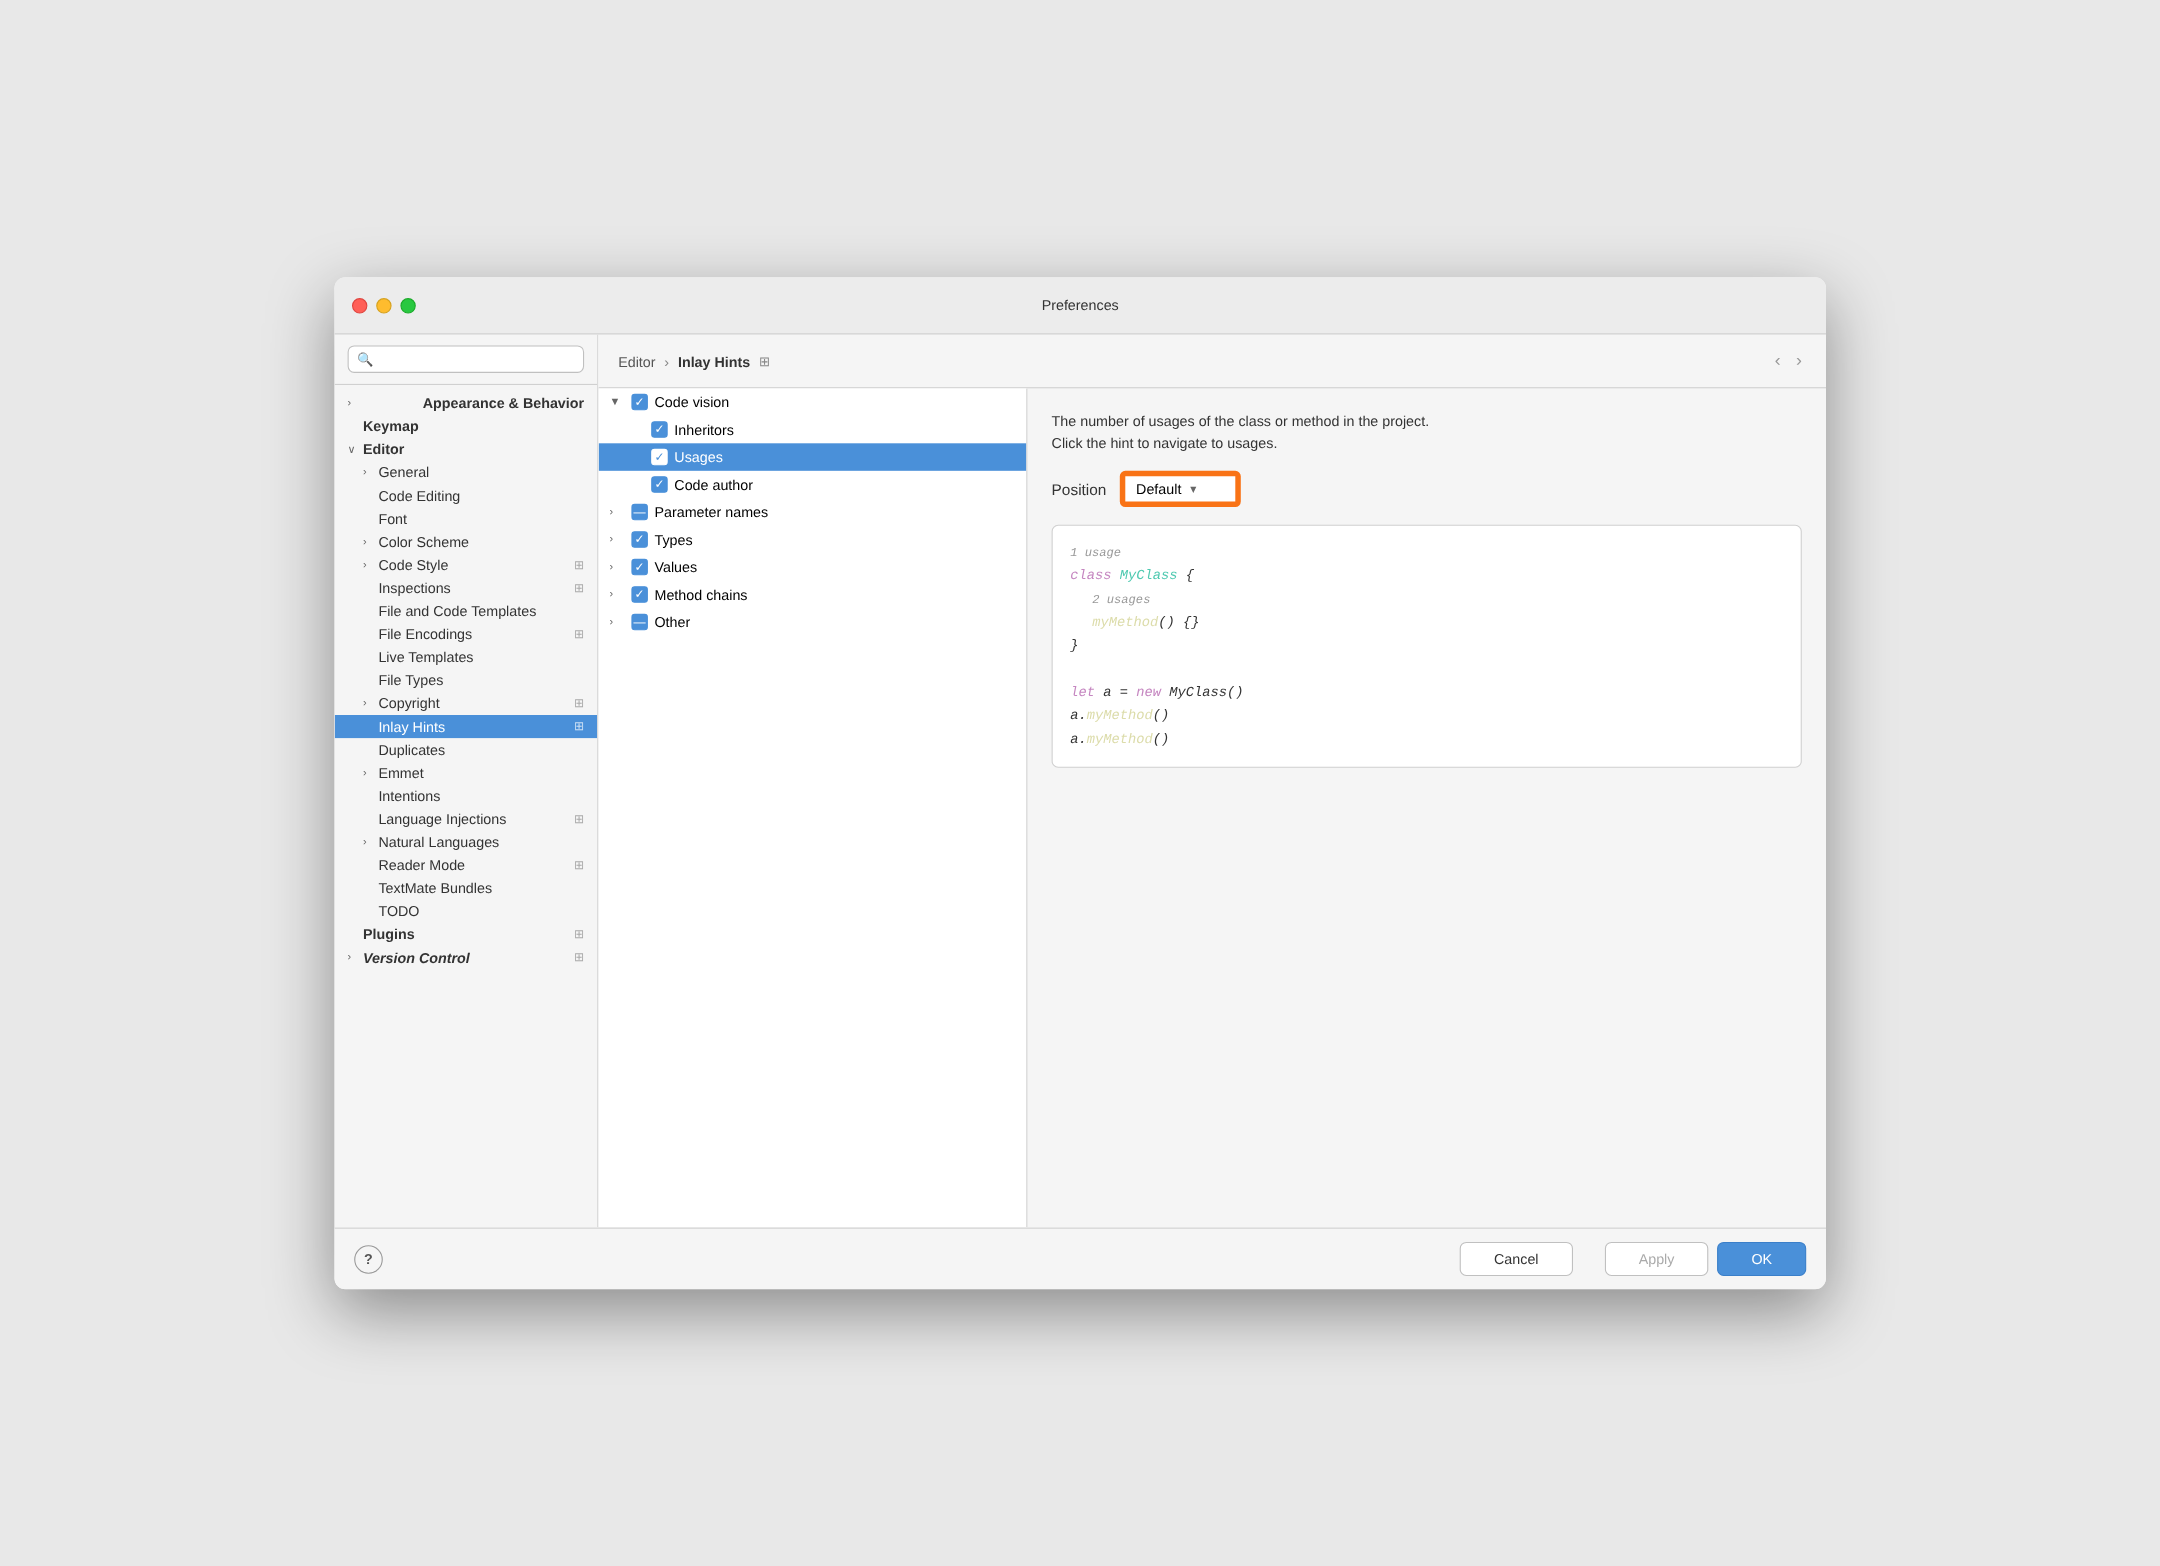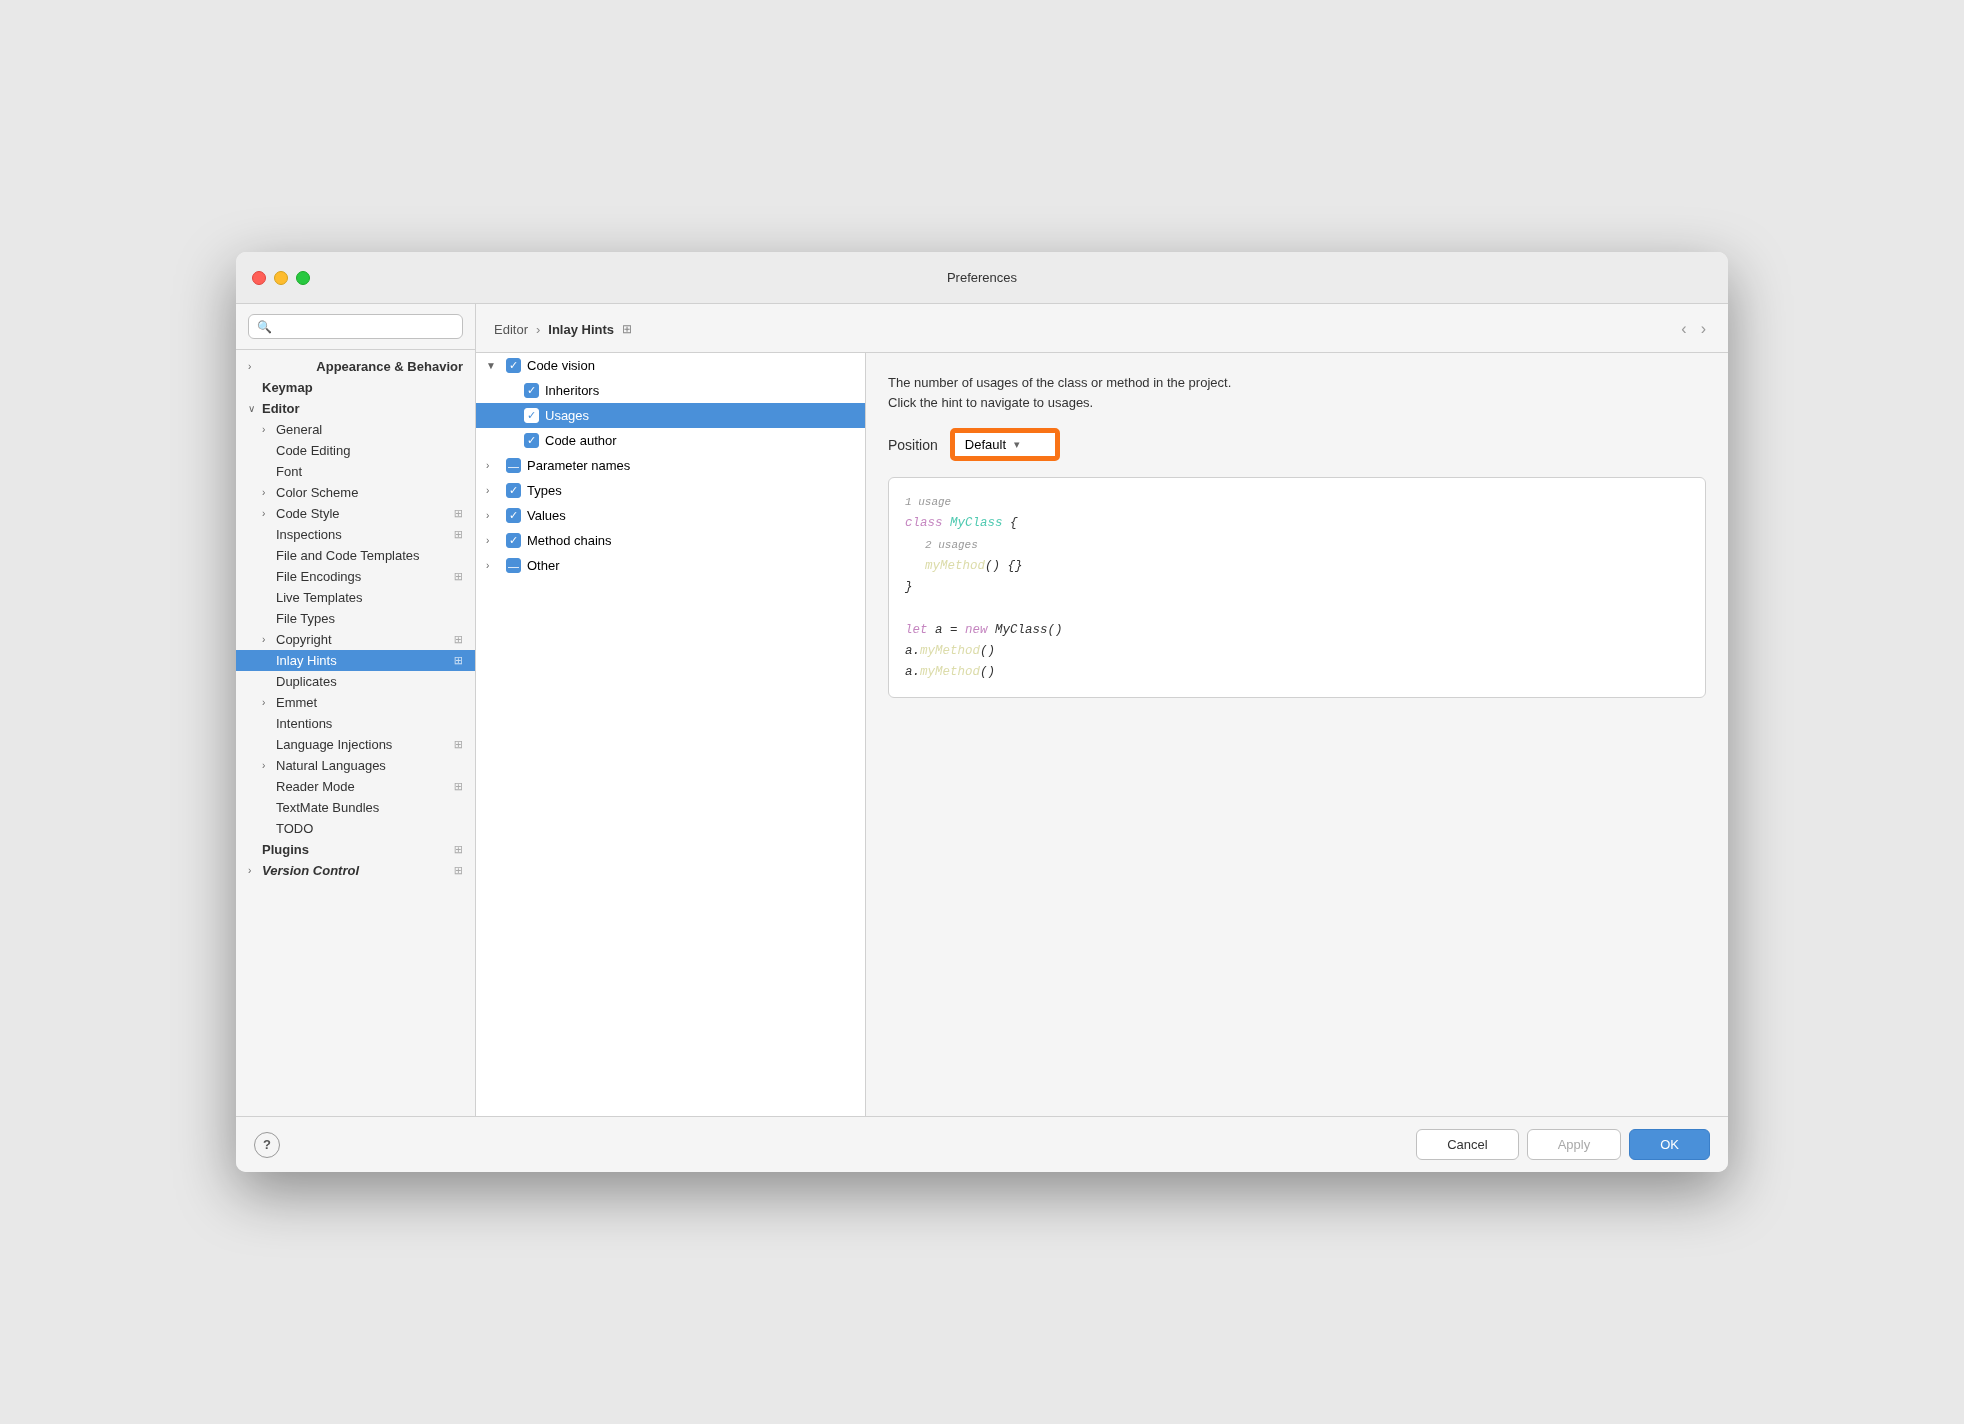--- a/index.html
+++ b/index.html
@@ -6,21 +6,21 @@
     body {
       font-family: -apple-system, BlinkMacSystemFont, "Helvetica Neue", Arial, sans-serif;
       font-size: 13px;
       background: #e8e8e8;
       display: flex;
       justify-content: center;
       align-items: center;
       min-height: 100vh;
     }
     .window {
-      width: 1492px;
+      width: 1356px;
       height: 920px;
       background: #f5f5f5;
       border-radius: 10px;
       box-shadow: 0 20px 60px rgba(0,0,0,0.4);
       display: flex;
       flex-direction: column;
       overflow: hidden;
     }
     .titlebar {
       background: #ececec;
@@ -328,20 +328,21 @@
       color: #333;
     }
     .btn-primary {
       background: #4a90d9;
       color: white;
       border-color: #3a7fc9;
     }
     .btn-disabled {
       color: #aaa;
       cursor: default;
+      margin-left: 21px;
     }
   </style>
 </head>
 <body>
 
 <div class="window">
 
   <div class="titlebar">
     <div class="traffic-lights">
       <div class="traffic-light tl-close"></div>

